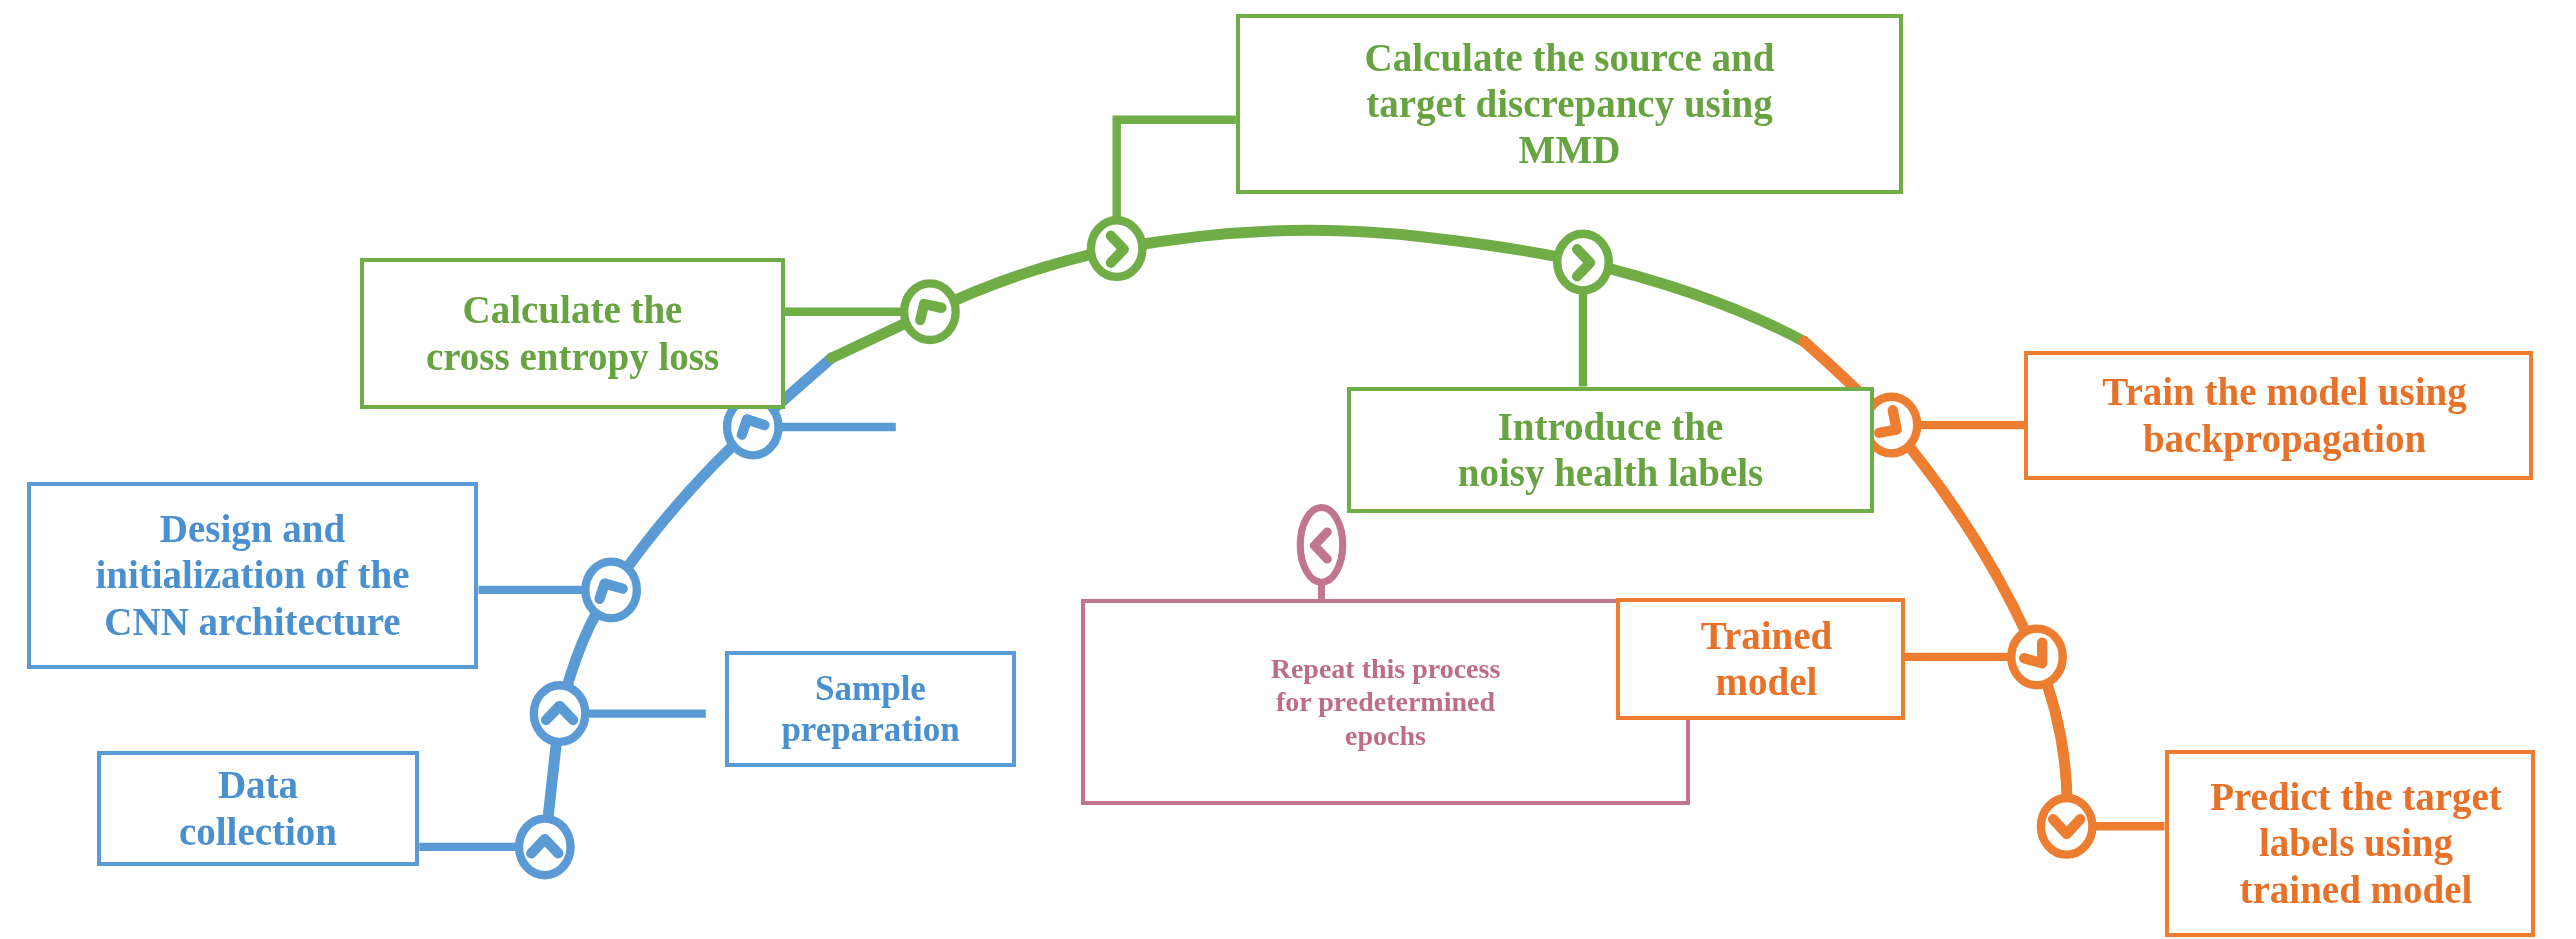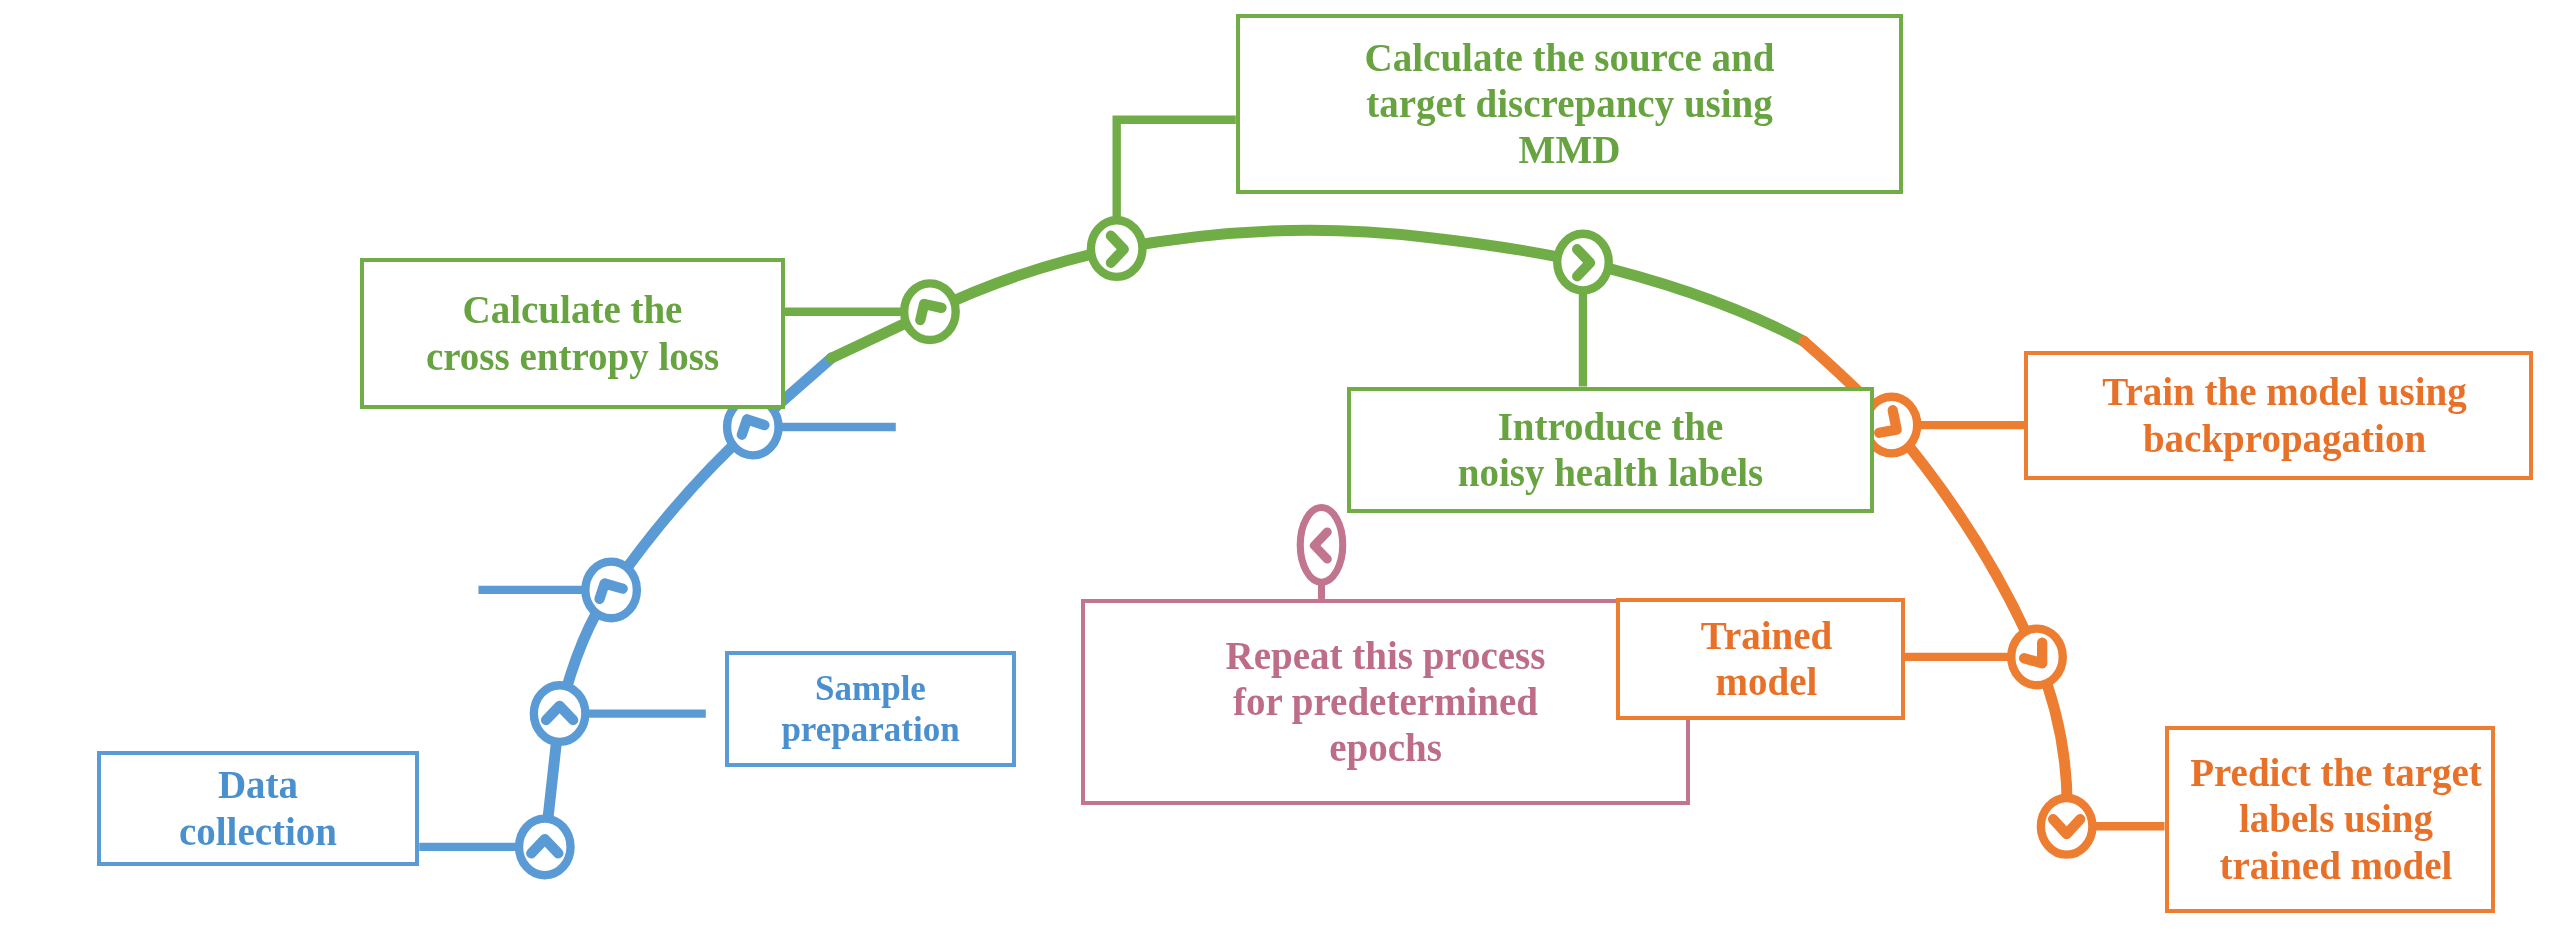--- a/index.html
+++ b/index.html
@@ -88,39 +88,42 @@
     </g>
     <g>
       <ellipse cx="2051" cy="846" rx="33" ry="58" fill="#fff" stroke="#C2758F" stroke-width="11"></ellipse>
       <path d="M 2060,826 L 2040,847 L 2060,868" fill="none" stroke="#C2758F" stroke-width="14" stroke-linecap="round" stroke-linejoin="round"></path>
     </g>
   </svg>
 
   <div class="node-box blue" style="left:97px;  top:751px; width:322px;  height:115px; font-size:39px;">
       <span>Data<br>collection</span>
     </div>
+  <div class="node-box blue" style="left:27px;   top:482px;  width:451px;  height:187px; font-size:39px;">
+      <span>Design and<br>initialization of the<br>CNN architecture</span>
+    </div>
   <div class="node-box blue" style="left:725px; top:651px; width:291px;  height:116px; font-size:35px;">
       <span>Sample<br>preparation</span>
     </div>
   <div class="node-box green" style="left:360px;  top:258px;  width:425px;  height:151px; font-size:39px;">
       <span>Calculate the<br>cross entropy loss</span>
     </div>
   <div class="node-box green" style="left:1236px; top:14px;   width:667px; height:180px; font-size:39px;">
       <span>Calculate the source and<br>target discrepancy using<br>MMD</span>
     </div>
   <div class="node-box green" style="left:1347px; top:387px;  width:527px;  height:126px; font-size:39px;">
       <span>Introduce the<br>noisy health labels</span>
     </div>
-  <div class="node-box pink" style="left:1081px; top:599px;  width:609px;  height:206px; font-size:39px;">
+  <div class="node-box pink" style="left:1081px; top:599px;  width:609px;  height:206px; font-size:28px;">
       <span>Repeat this process<br>for predetermined<br>epochs</span>
     </div>
   <div class="node-box orange" style="left:2024px; top:351px;  width:509px;  height:129px; font-size:39px;">
       <span>Train the model using<br>backpropagation</span>
     </div>
   <div class="node-box orange" style="left:1616px; top:598px;  width:289px;  height:122px; font-size:39px;">
       <span>Trained<br>model</span>
     </div>
-  <div class="node-box orange" style="left:2165px; top:726px; width:330px;  height:187px; font-size:39px;align-items:center;">
+  <div class="node-box orange" style="left:2165px; top:750px; width:370px;  height:187px; font-size:39px;align-items:center;">
       <span>Predict the target<br>labels using<br>trained model</span>
     </div>
 
 </div>
 
 
 </body></html>

